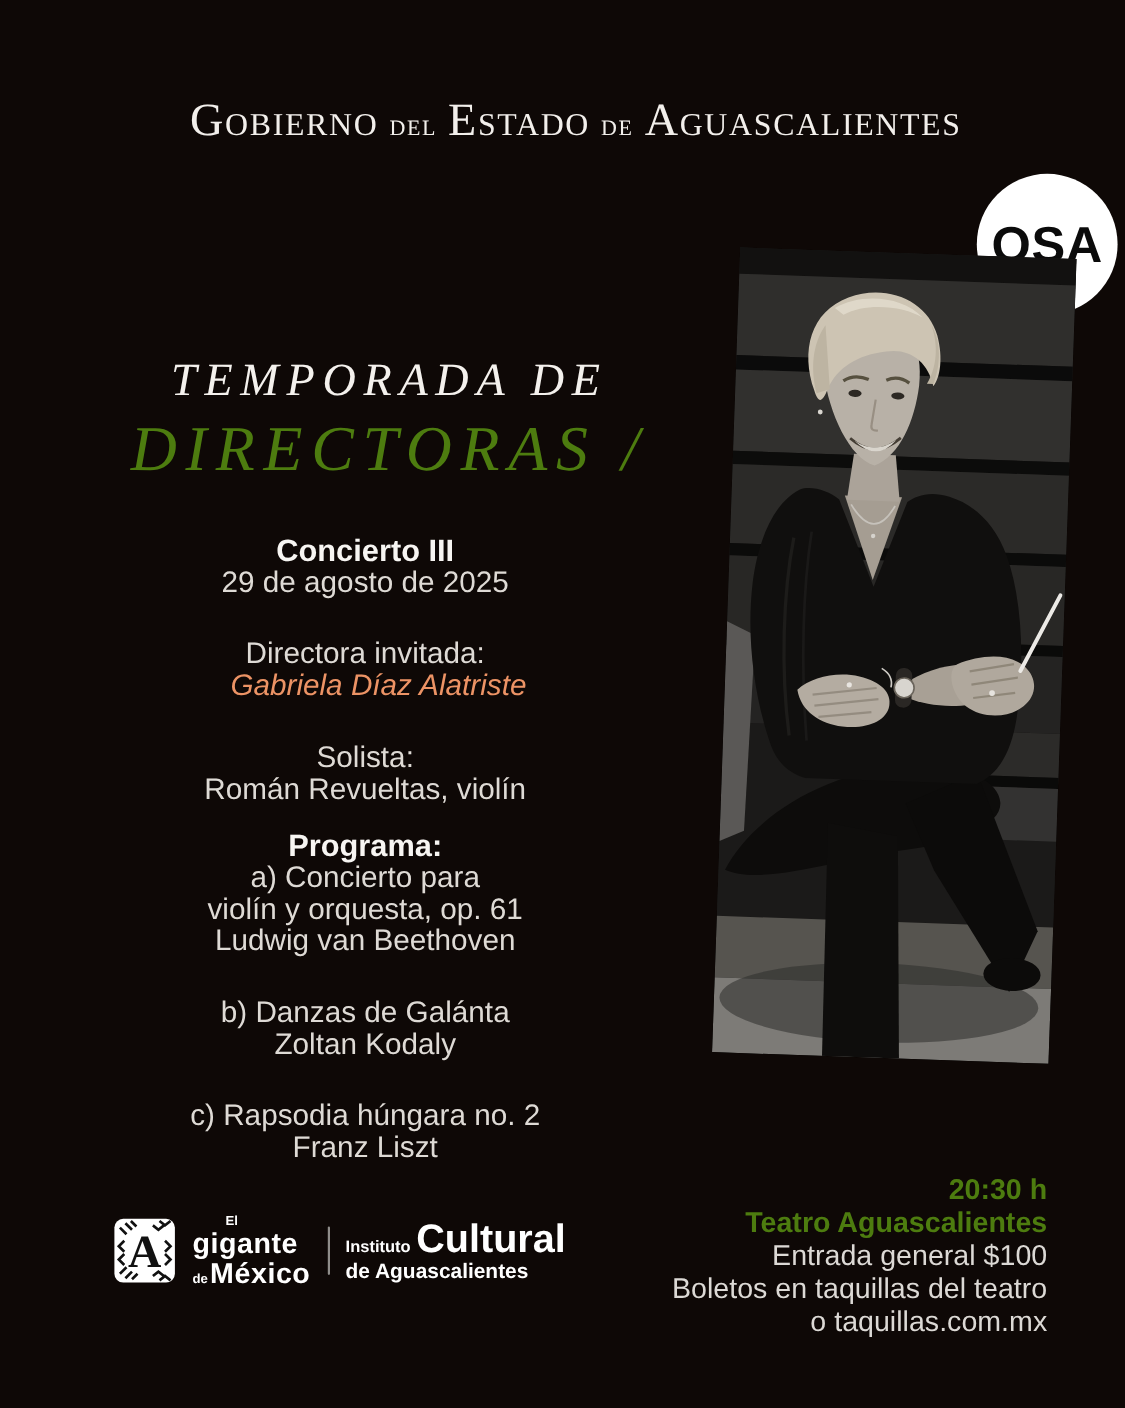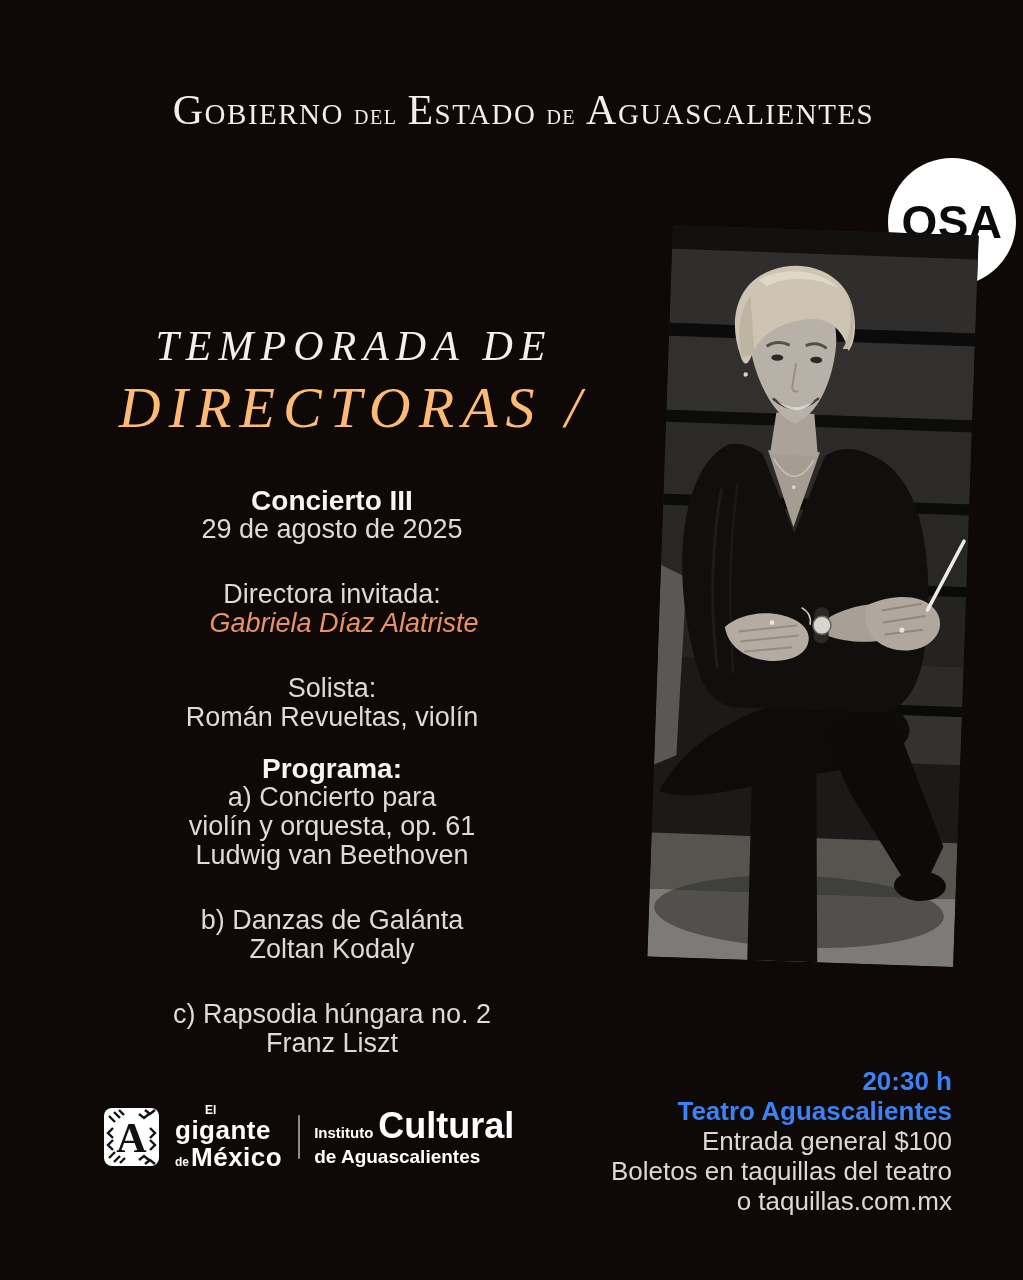--- a/index.html
+++ b/index.html
@@ -39,21 +39,21 @@
     overflow:hidden;background:#181716;
   }
   .photo svg{display:block;}
 
   
   .season-title{
     position:absolute;left:14px;top:322px;width:632px;
     text-align:center;font-family:"Liberation Serif",serif;font-style:italic;
   }
   .season-line1{font-size:42px;letter-spacing:7px;color:#F4F1ED;white-space:nowrap;}
-  .season-line2{font-size:58px;letter-spacing:8px;color:#fdba74;margin-top:4px;white-space:nowrap;}
+  .season-line2{font-size:58px;letter-spacing:8px;color:#4d7c0f;margin-top:4px;white-space:nowrap;}
 
   
   .event-col{
     position:absolute;left:0;top:486px;width:616px;
     text-align:center;color:#DEDAD5;font-size:27px;line-height:29px;
   }
   .ev-bold{font-weight:bold;color:#F7F5F2;font-size:28px;}
   .ev-accent{color:#EC9365;font-style:italic;padding-left:24px;}
   .gap-lg{height:36px;}
   .gap-md{height:22px;}
@@ -73,21 +73,21 @@
   .inst-row{display:flex;align-items:baseline;}
   .inst-small{font-size:15px;font-weight:bold;margin-right:5px;}
   .inst-big{font-size:36px;font-weight:bold;}
   .inst-line2{font-size:19px;font-weight:bold;margin-top:3px;}
 
   
   .details-col{
     position:absolute;right:71px;top:1066px;
     text-align:right;font-size:26px;line-height:30px;color:#DCD9D5;
   }
-  .det-accent{color:#3b82f6;font-weight:bold;}
+  .det-accent{color:#4d7c0f;font-weight:bold;}
 </style>
 </head>
 <body>
 
 <div class="poster">
 
   <div class="gov-header">
     <span>Gobierno</span><span class="sep">del</span><span>Estado</span><span class="sep">de</span><span>Aguascalientes</span>
   </div>
 

